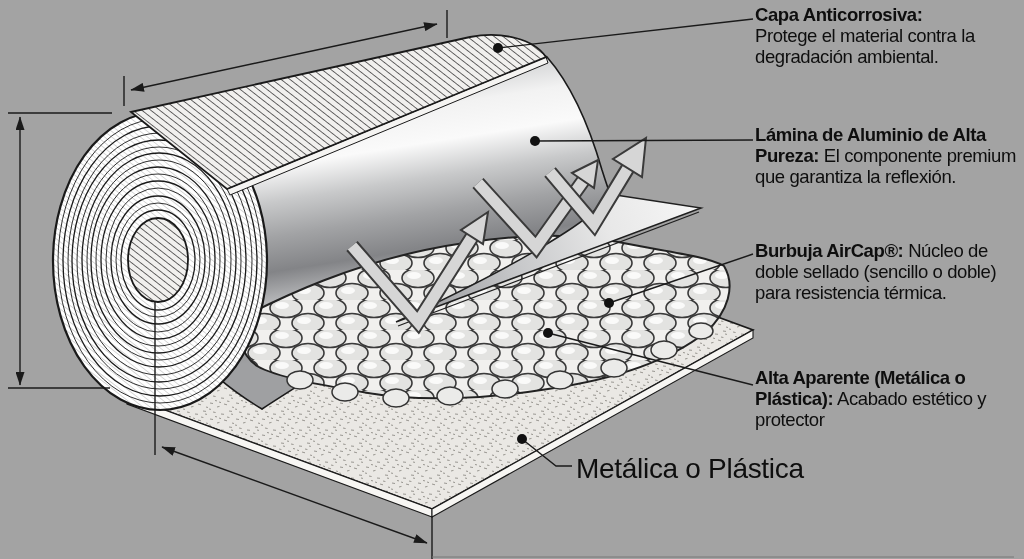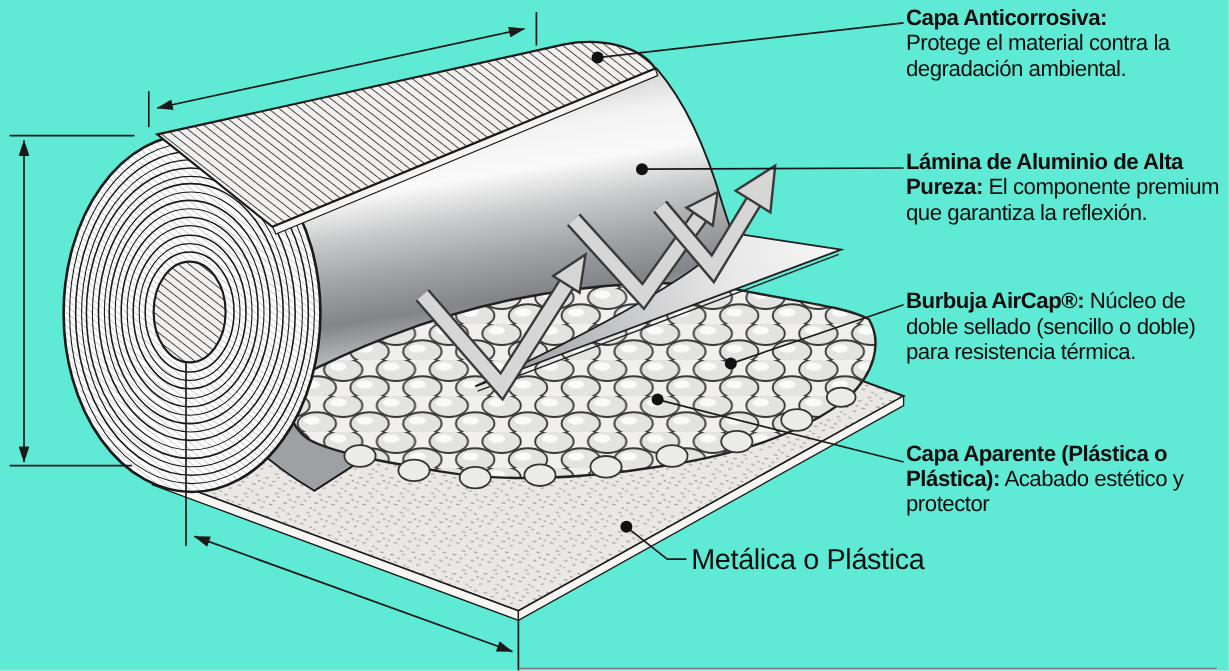--- a/index.html
+++ b/index.html
@@ -1,23 +1,23 @@
 <!DOCTYPE html>
 <html><head>
 <meta charset="utf-8">
 <style>
   html,body{margin:0;padding:0;}
   body{width:1024px;height:559px;overflow:hidden;background:#f8f7f5;
        font-family:"Liberation Sans", sans-serif;color:#111;}
-  .stage{position:relative;width:1024px;height:559px;background:#5eead4;}
+  .stage{position:relative;width:1024px;height:559px;background:#a3a3a3;}
   .stage svg{position:absolute;left:0;top:0;}
   .callout{position:absolute;left:755px;width:272px;font-size:18.5px;line-height:21px;
            letter-spacing:-0.4px;white-space:pre-line;color:#0e0e0e;}
   .callout b{font-weight:700;}
-  .note{position:absolute;font-size:24px;letter-spacing:-0.3px;color:#0e0e0e;white-space:nowrap;}
+  .note{position:absolute;font-size:28px;letter-spacing:-0.3px;color:#0e0e0e;white-space:nowrap;}
 </style>
 </head>
 <body>
 
 <div class="stage">
 
   <svg width="1024" height="559" viewBox="0 0 1024 559">
     <defs>
       <marker id="arr" viewBox="0 0 12 8" refX="11.5" refY="4" markerWidth="14" markerHeight="9" orient="auto-start-reverse" markerUnits="userSpaceOnUse">
         <path d="M0,0 L12,4 L0,8 Z" fill="#1a1a1a"></path>
@@ -174,18 +174,18 @@
 
   <div class="callout" style="top:4px"><b>Capa Anticorrosiva:</b> <span>
 Protege el material contra la
 degradación ambiental.</span></div>
   <div class="callout" style="top:124px"><b>Lámina de Aluminio de Alta
 Pureza:</b> <span>El componente premium
 que garantiza la reflexión.</span></div>
   <div class="callout" style="top:240px"><b>Burbuja AirCap®:</b> <span>Núcleo de
 doble sellado (sencillo o doble)
 para resistencia térmica.</span></div>
-  <div class="callout" style="top:367px"><b>Capa Aparente (Plástica o
+  <div class="callout" style="top:367px"><b>Alta Aparente (Metálica o
 Plástica):</b> <span>Acabado estético y
 protector</span></div>
 
   <div class="note" style="left:576px;top:453px">Metálica o Plástica</div>
 </div>
 
 </body></html>

